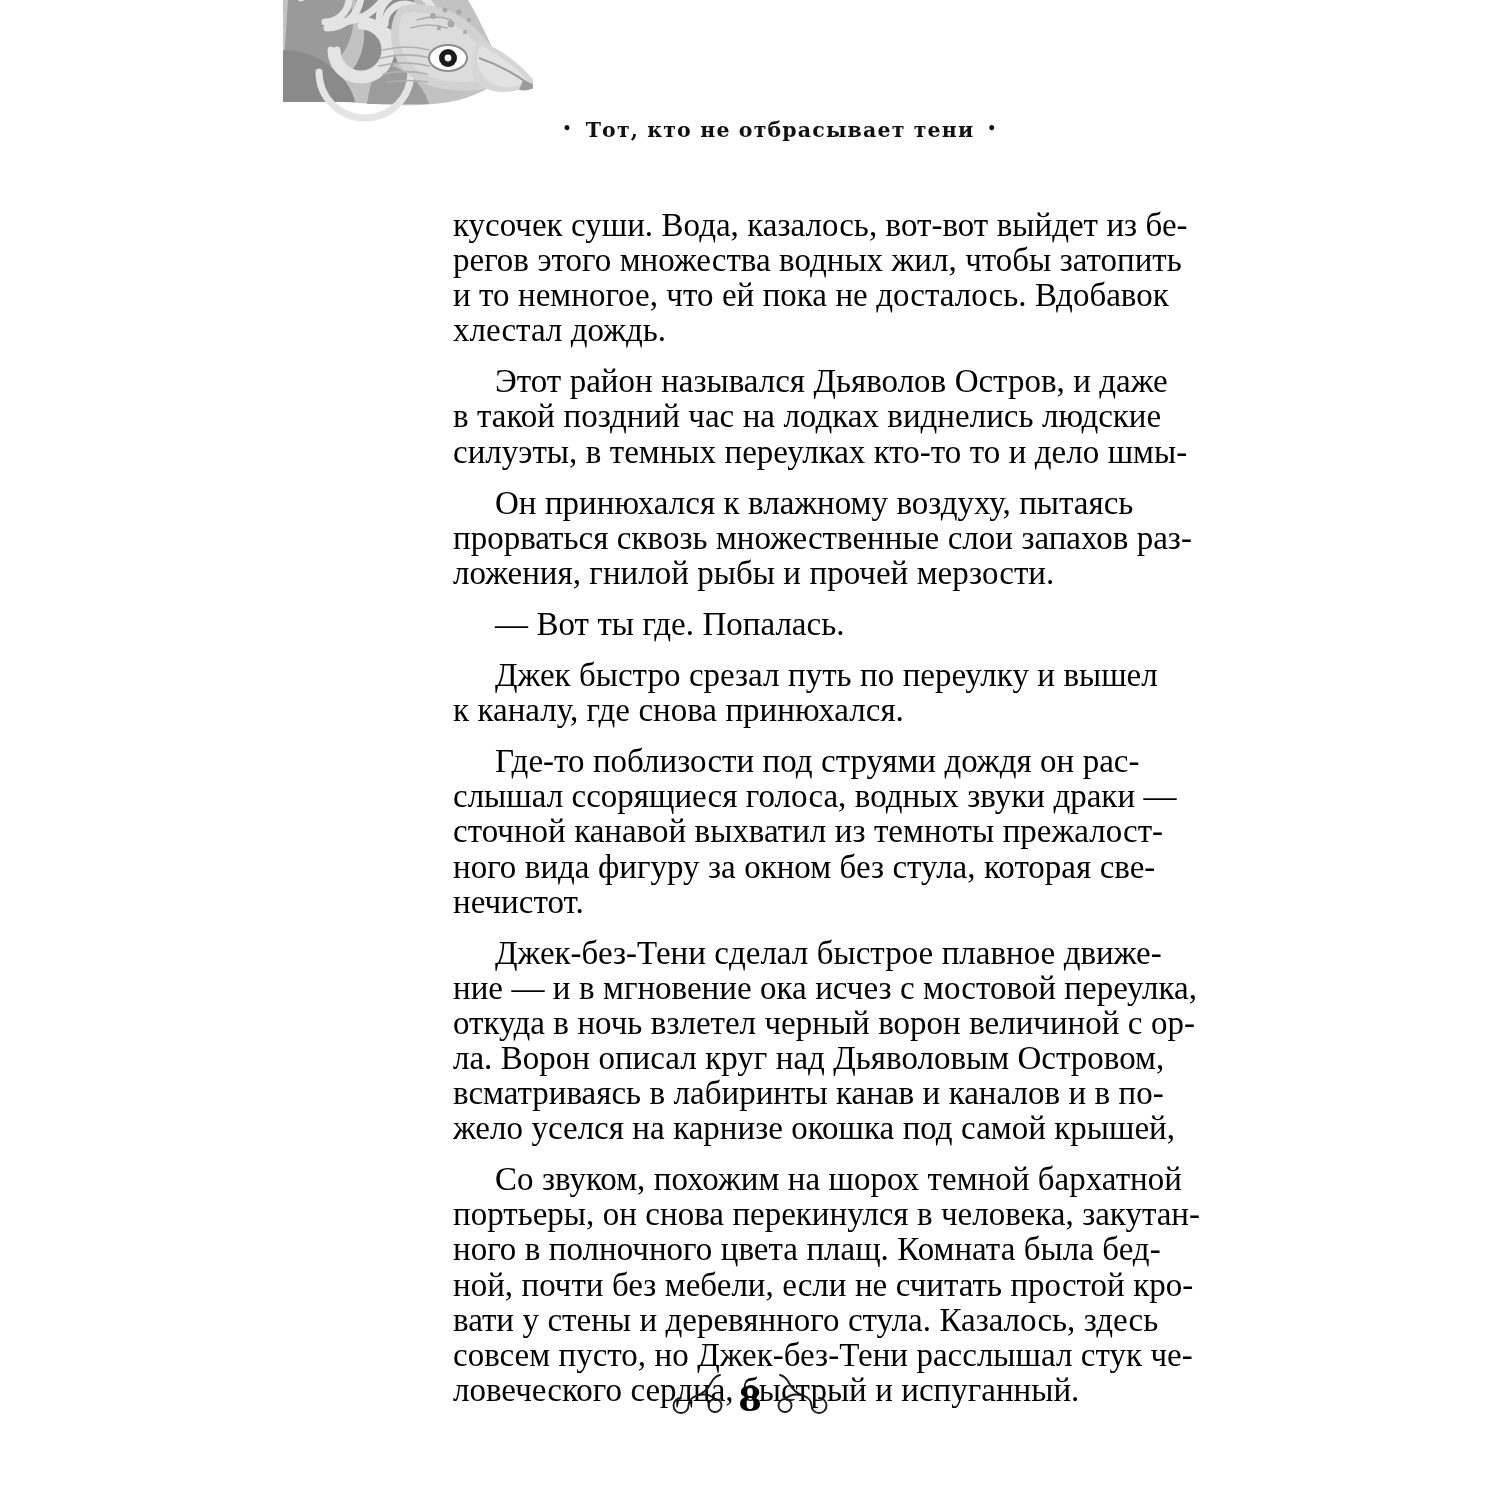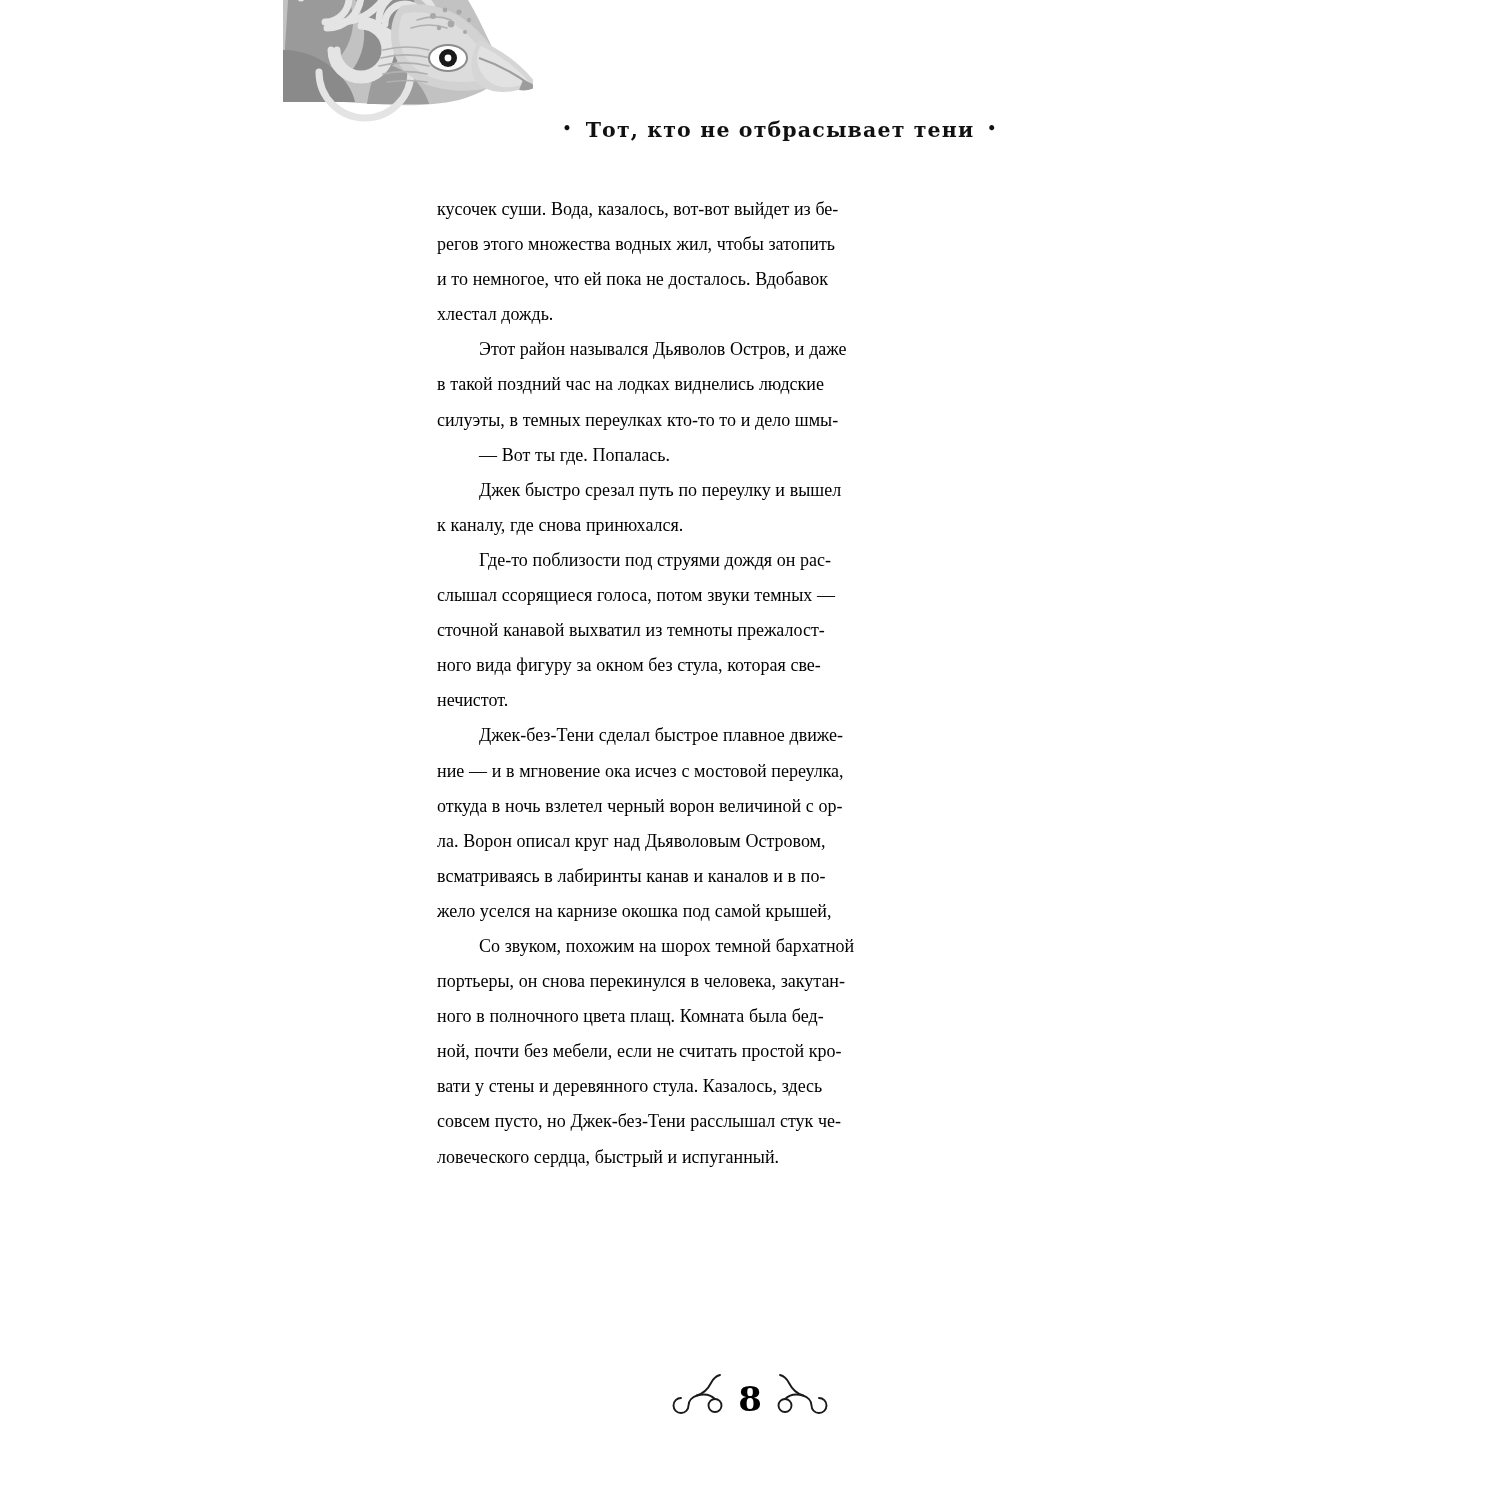--- a/index.html
+++ b/index.html
@@ -65,22 +65,22 @@
   }
 
   
   .text-column {
     position: absolute;
     left: 437px;
     top: 192px;
     width: 686px;
   }
   .text-column p {
-    margin: 0;
-    font-size: 18px;
+    margin: 16px;
+    font-size: 33px;
     line-height: 35.1px;
     text-align: justify;
     text-indent: 42px;
     hyphens: manual;
     word-spacing: 0.2px;
   }
   .text-column p.no-indent {
     text-indent: 0;
   }
   
@@ -224,29 +224,34 @@
         <span class="jline">регов этого множества водных жил, чтобы затопить</span>
         <span class="jline">и то немногое, что ей пока не досталось. Вдобавок</span>
         <span class="jline last">хлестал дождь.</span>
       </p>
       <p>
         <span class="jline first">Этот район назывался Дьяволов Остров, и даже</span>
         <span class="jline">в такой поздний час на лодках виднелись людские</span>
         <span class="jline">силуэты, в темных переулках кто-то то и дело шмы-</span>
       </p>
       <p>
+        <span class="jline first">Он принюхался к влажному воздуху, пытаясь</span>
+        <span class="jline">прорваться сквозь множественные слои запахов раз-</span>
+        <span class="jline last">ложения, гнилой рыбы и прочей мерзости.</span>
+      </p>
+      <p>
         <span class="jline first last">— Вот ты где. Попалась.</span>
       </p>
       <p>
         <span class="jline first">Джек быстро срезал путь по переулку и вышел</span>
         <span class="jline last">к каналу, где снова принюхался.</span>
       </p>
       <p>
         <span class="jline first">Где-то поблизости под струями дождя он рас-</span>
-        <span class="jline">слышал ссорящиеся голоса, потом звуки темных —</span>
+        <span class="jline">слышал ссорящиеся голоса, водных звуки драки —</span>
         <span class="jline">сточной канавой выхватил из темноты прежалост-</span>
         <span class="jline">ного вида фигуру за окном без стула, которая све-</span>
         <span class="jline last">нечистот.</span>
       </p>
       <p>
         <span class="jline first">Джек-без-Тени сделал быстрое плавное движе-</span>
         <span class="jline">ние — и в мгновение ока исчез с мостовой переулка,</span>
         <span class="jline">откуда в ночь взлетел черный ворон величиной с ор-</span>
         <span class="jline">ла. Ворон описал круг над Дьяволовым Островом,</span>
         <span class="jline">всматриваясь в лабиринты канав и каналов и в по-</span>

